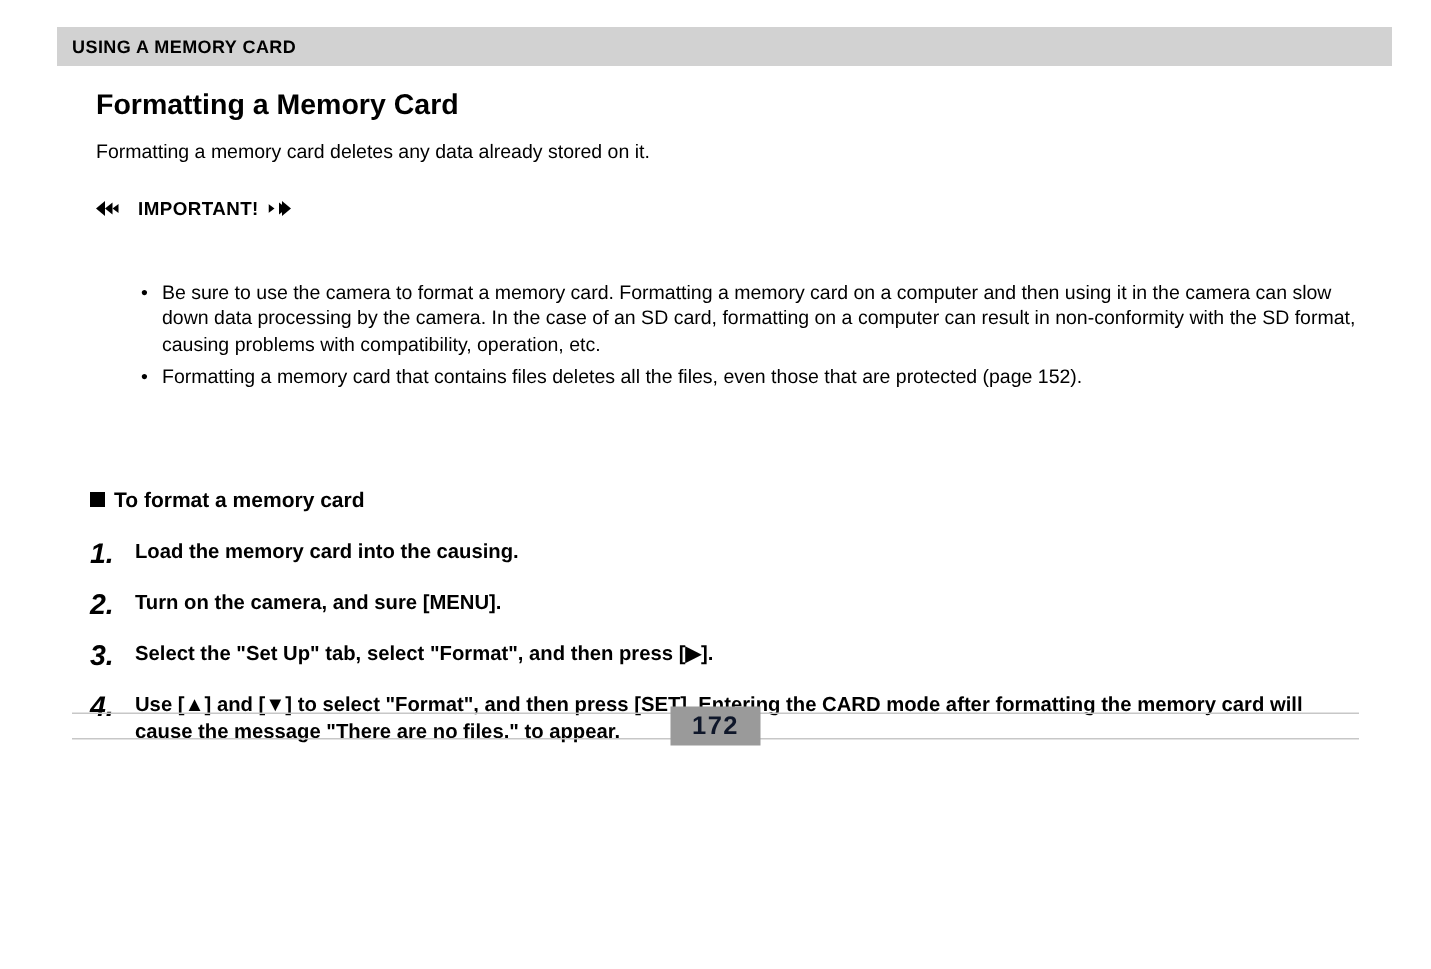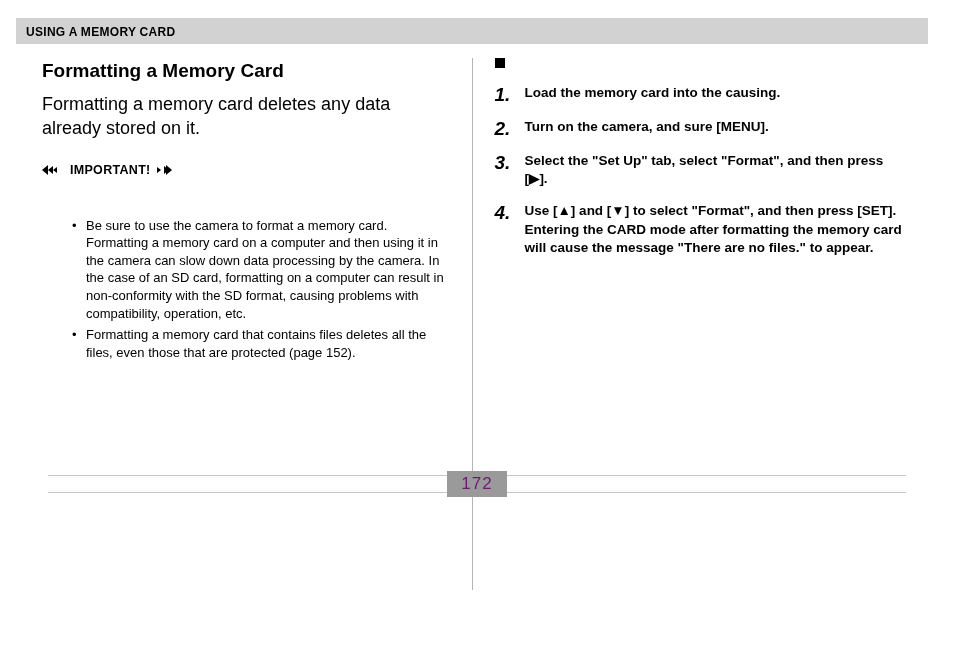--- a/index.html
+++ b/index.html
@@ -1,56 +1,57 @@
 <!DOCTYPE html>
 <html><head>
 <meta charset="utf-8">
 <style>
   * { box-sizing: border-box; margin: 0; padding: 0; }
   html, body { width: 954px; height: 646px; background: #fff; font-family: Arial, Helvetica, sans-serif; color: #000; }
   .page {
     width: 954px;
     height: 527px;
-    padding: 18px 26px 0 16px;
+    padding: 18px 26px 0 38px;
     position: relative;
   }
   .header-bar {
     background: #d2d2d2;
     padding: 4px 10px;
     margin-bottom: 14px;
   }
   .header-bar span {
     font-weight: bold;
     font-size: 12px;
     letter-spacing: 0.3px;
   }
   .columns {
     display: flex;
     gap: 0;
     height: 532px;
+    flex-direction: column;
   }
   .col {
     flex: 1 1 50%;
     padding: 0 18px 0 26px;
     font-size: 13px;
     line-height: 1.35;
   }
   .col.left { padding-left: 26px; padding-right: 22px; }
   .col.right { padding-left: 22px; padding-right: 26px; }
   .divider {
     width: 1px;
     background: #b5b5b5;
   }
   .section-title {
     font-size: 19px;
     font-weight: bold;
     margin-bottom: 8px;
   }
   .intro {
-    font-size: 18px;
+    font-size: 13px;
     margin-bottom: 22px;
   }
   .important-line {
     display: flex;
     align-items: flex-start;
     gap: 6px;
     margin-bottom: 6px;
   }
   .important-line .label { font-weight: bold; font-size: 12.5px; letter-spacing: 0.3px; }
   .important-bullets {
@@ -128,22 +129,22 @@
     background: #c7c7c7;
     position: absolute;
     left: 22px;
     right: 22px;
   }
   .footer-rule-t { top: 4px; }
   .footer-rule-b { bottom: 4px; }
   .page-num {
     display: inline-block;
     background: #9a9a9a;
-    color: #701a75;
-    font-weight: normal;
+    color: #0f172a;
+    font-weight: bold;
     font-size: 17px;
     padding: 3px 14px;
     position: relative;
     z-index: 2;
     letter-spacing: 1px;
   }
   .tri { font-family: Arial, sans-serif; }
 </style>
 </head>
 <body>
@@ -183,20 +184,21 @@
         <li>Be sure to use the camera to format a memory card. Formatting a memory card on a computer and then using it in the camera can slow down data processing by the camera. In the case of an SD card, formatting on a computer can result in non-conformity with the SD format, causing problems with compatibility, operation, etc.</li>
         <li>Formatting a memory card that contains files deletes all the files, even those that are protected (page 152).</li>
       </ul>
     </div>
 
     <div class="divider"></div>
 
     <div class="col right">
       <div class="sub-heading">
         <span class="square-mark"></span>
+        <span>To format a memory card</span>
       </div>
 
       <ol class="steps">
         <li>
           <span class="num">1.</span>
           <span class="txt">Load the memory card into the causing.</span>
         </li>
         <li>
           <span class="num">2.</span>
           <span class="txt">Turn on the camera, and sure [MENU].</span>

